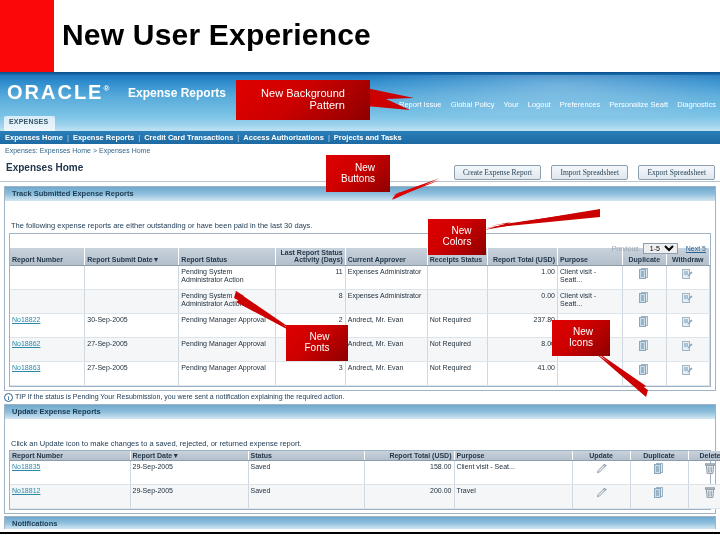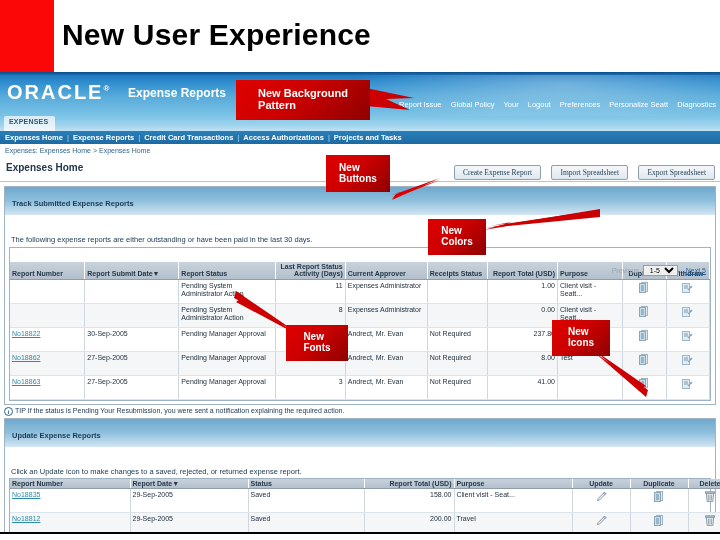--- a/index.html
+++ b/index.html
@@ -95,38 +95,38 @@
   .btn {
     display:inline-block; margin-left:6px; padding:2px 8px;
     font-size:7.5px; color:#1f3c52;
     background:linear-gradient(180deg,#f4f8fb,#dfe7ee);
     border:1px solid #8d9fae; border-radius:2px;font-family:Liberation Serif, serif;
   }
 
   
   .region { margin:4px 4px 0 4px; border:1px solid #9fb3c4; background:#fff; }
   .region-head {
-    height:28px;
+    height:14px;
     background:linear-gradient(180deg,#6fa8cd 0%, #8fc0dd 50%, #d3e6f2 100%);
-    padding:12px 0 0 7px; font-size:7.5px; font-weight:bold; color:#1b3a52;
+    padding:2px 0 0 7px; font-size:7.5px; font-weight:bold; color:#1b3a52;
   }
   .region-note { padding:20px 6px 1px 6px; font-size:7.5px; color:#24405a; }
 
   
   .tbl-wrap{ margin:2px 4px 3px 4px; border:1px solid #9fb3c4; }
   .tbl-top{ position:relative; height:14px; background:#ffffff; }
   .pager{
     position:absolute; right:4px; top:1px; font-size:7px; color:#7b8896;
     white-space:nowrap;
   }
   .pager .prev{ color:#9aa6b2; }
   .pager .next{ color:#2a6496; text-decoration:underline; margin-left:4px; }
   .pager select{
     font-size:7px; font-family:"Liberation Sans",sans-serif; height:11px;
-    border:1px solid #8d9fae; margin:16px 2px; padding:0 0 0 2px;
+    border:1px solid #8d9fae; margin:8px 2px; padding:0 0 0 2px;
   }
 
   table.grid{ width:100%; border-collapse:collapse; table-layout:fixed; }
   table.grid th{
     background:linear-gradient(180deg,#c8d2dc,#b3bfcb);
     color:#25384a; font-size:7px; font-weight:bold;
     border-right:1px solid #ffffff; border-bottom:1px solid #8e9daa;
     padding:1px 2px; vertical-align:bottom; line-height:1.05;
   }
   table.grid th.l{ text-align:left; }
@@ -157,21 +157,21 @@
   
   .notif-head{
     margin:2px 4px 16px 4px; height:13px;
     background:linear-gradient(180deg,#6fa8cd 0%, #8fc0dd 50%, #d3e6f2 100%);
     border:1px solid #9fb3c4; border-bottom:none;
     padding:2px 0 0 7px; font-size:7.5px; font-weight:bold; color:#1b3a52;
   }
 
   
   .callout{
-    position:absolute; color:#ffffff; font-weight:bold; text-align:left;
+    position:absolute; color:#ffffff; font-weight:normal; text-align:right;
     background:linear-gradient(135deg,#e00000 0%, #cc0000 45%, #8e0000 100%);
     display:flex; align-items:center; justify-content:center;
     line-height:1.08; z-index:30;
   }
   .c-bg{ left:236px; top:80px; width:134px; height:40px; font-size:11px; }
   .c-btn{ left:326px; top:155px; width:64px; height:37px; font-size:10px; }
   .c-col{ left:428px; top:219px; width:58px; height:36px; font-size:10px; }
   .c-fnt{ left:286px; top:325px; width:62px; height:36px; font-size:10px; }
   .c-icn{ left:552px; top:320px; width:58px; height:36px; font-size:10px; }
 

